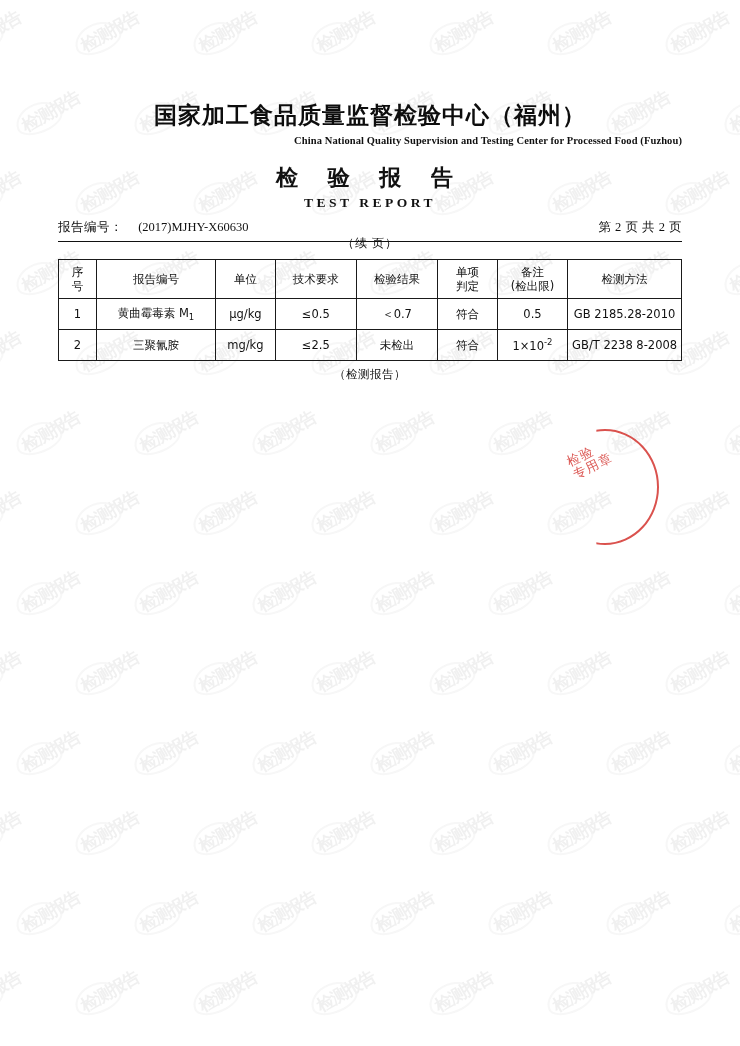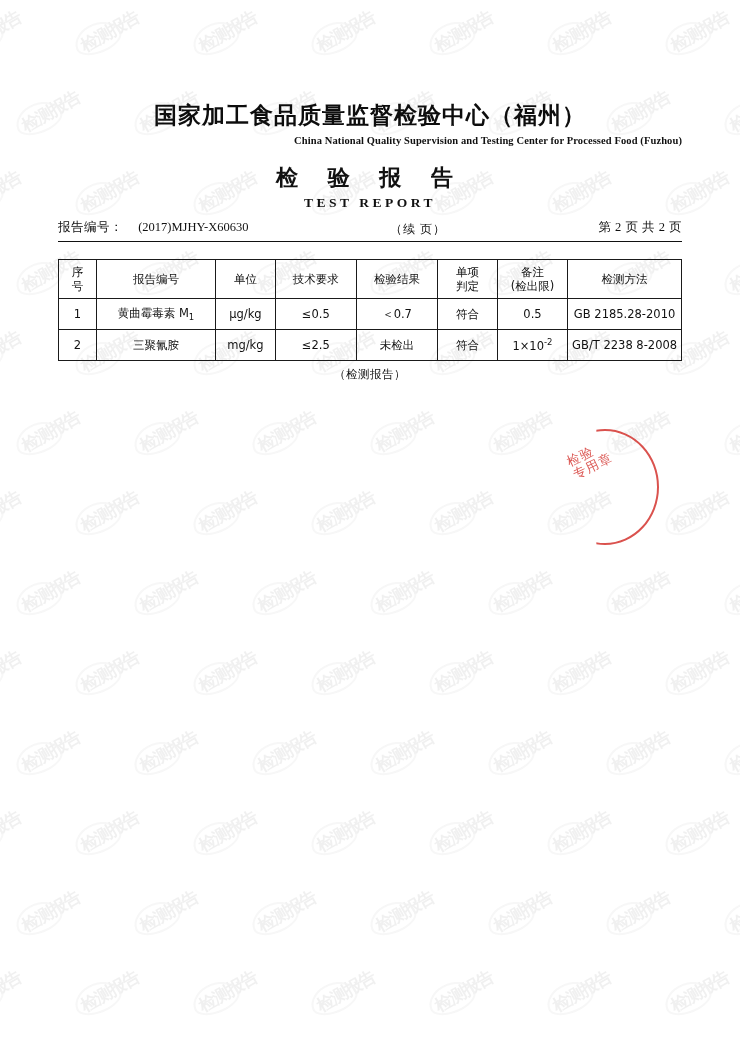--- a/index.html
+++ b/index.html
@@ -103,24 +103,23 @@
     left: 0;
     top: 0;
     white-space: nowrap;
   }
   .meta-left .label { letter-spacing: .5px; }
   .meta-left .value { margin-left: 12px; font-family: "Liberation Serif", serif; }
   .meta-center {
     position: absolute;
     left: 50%;
     transform: translateX(-50%);
-    top: 2px;
+    top: 16px;
     font-size: 12px;
     letter-spacing: 1px;
-    margin-left: 48px;
   }
   .meta-right {
     position: absolute;
     right: 0;
     top: 0;
     font-size: 12.5px;
     letter-spacing: .5px;
   }
 
   .rule {

